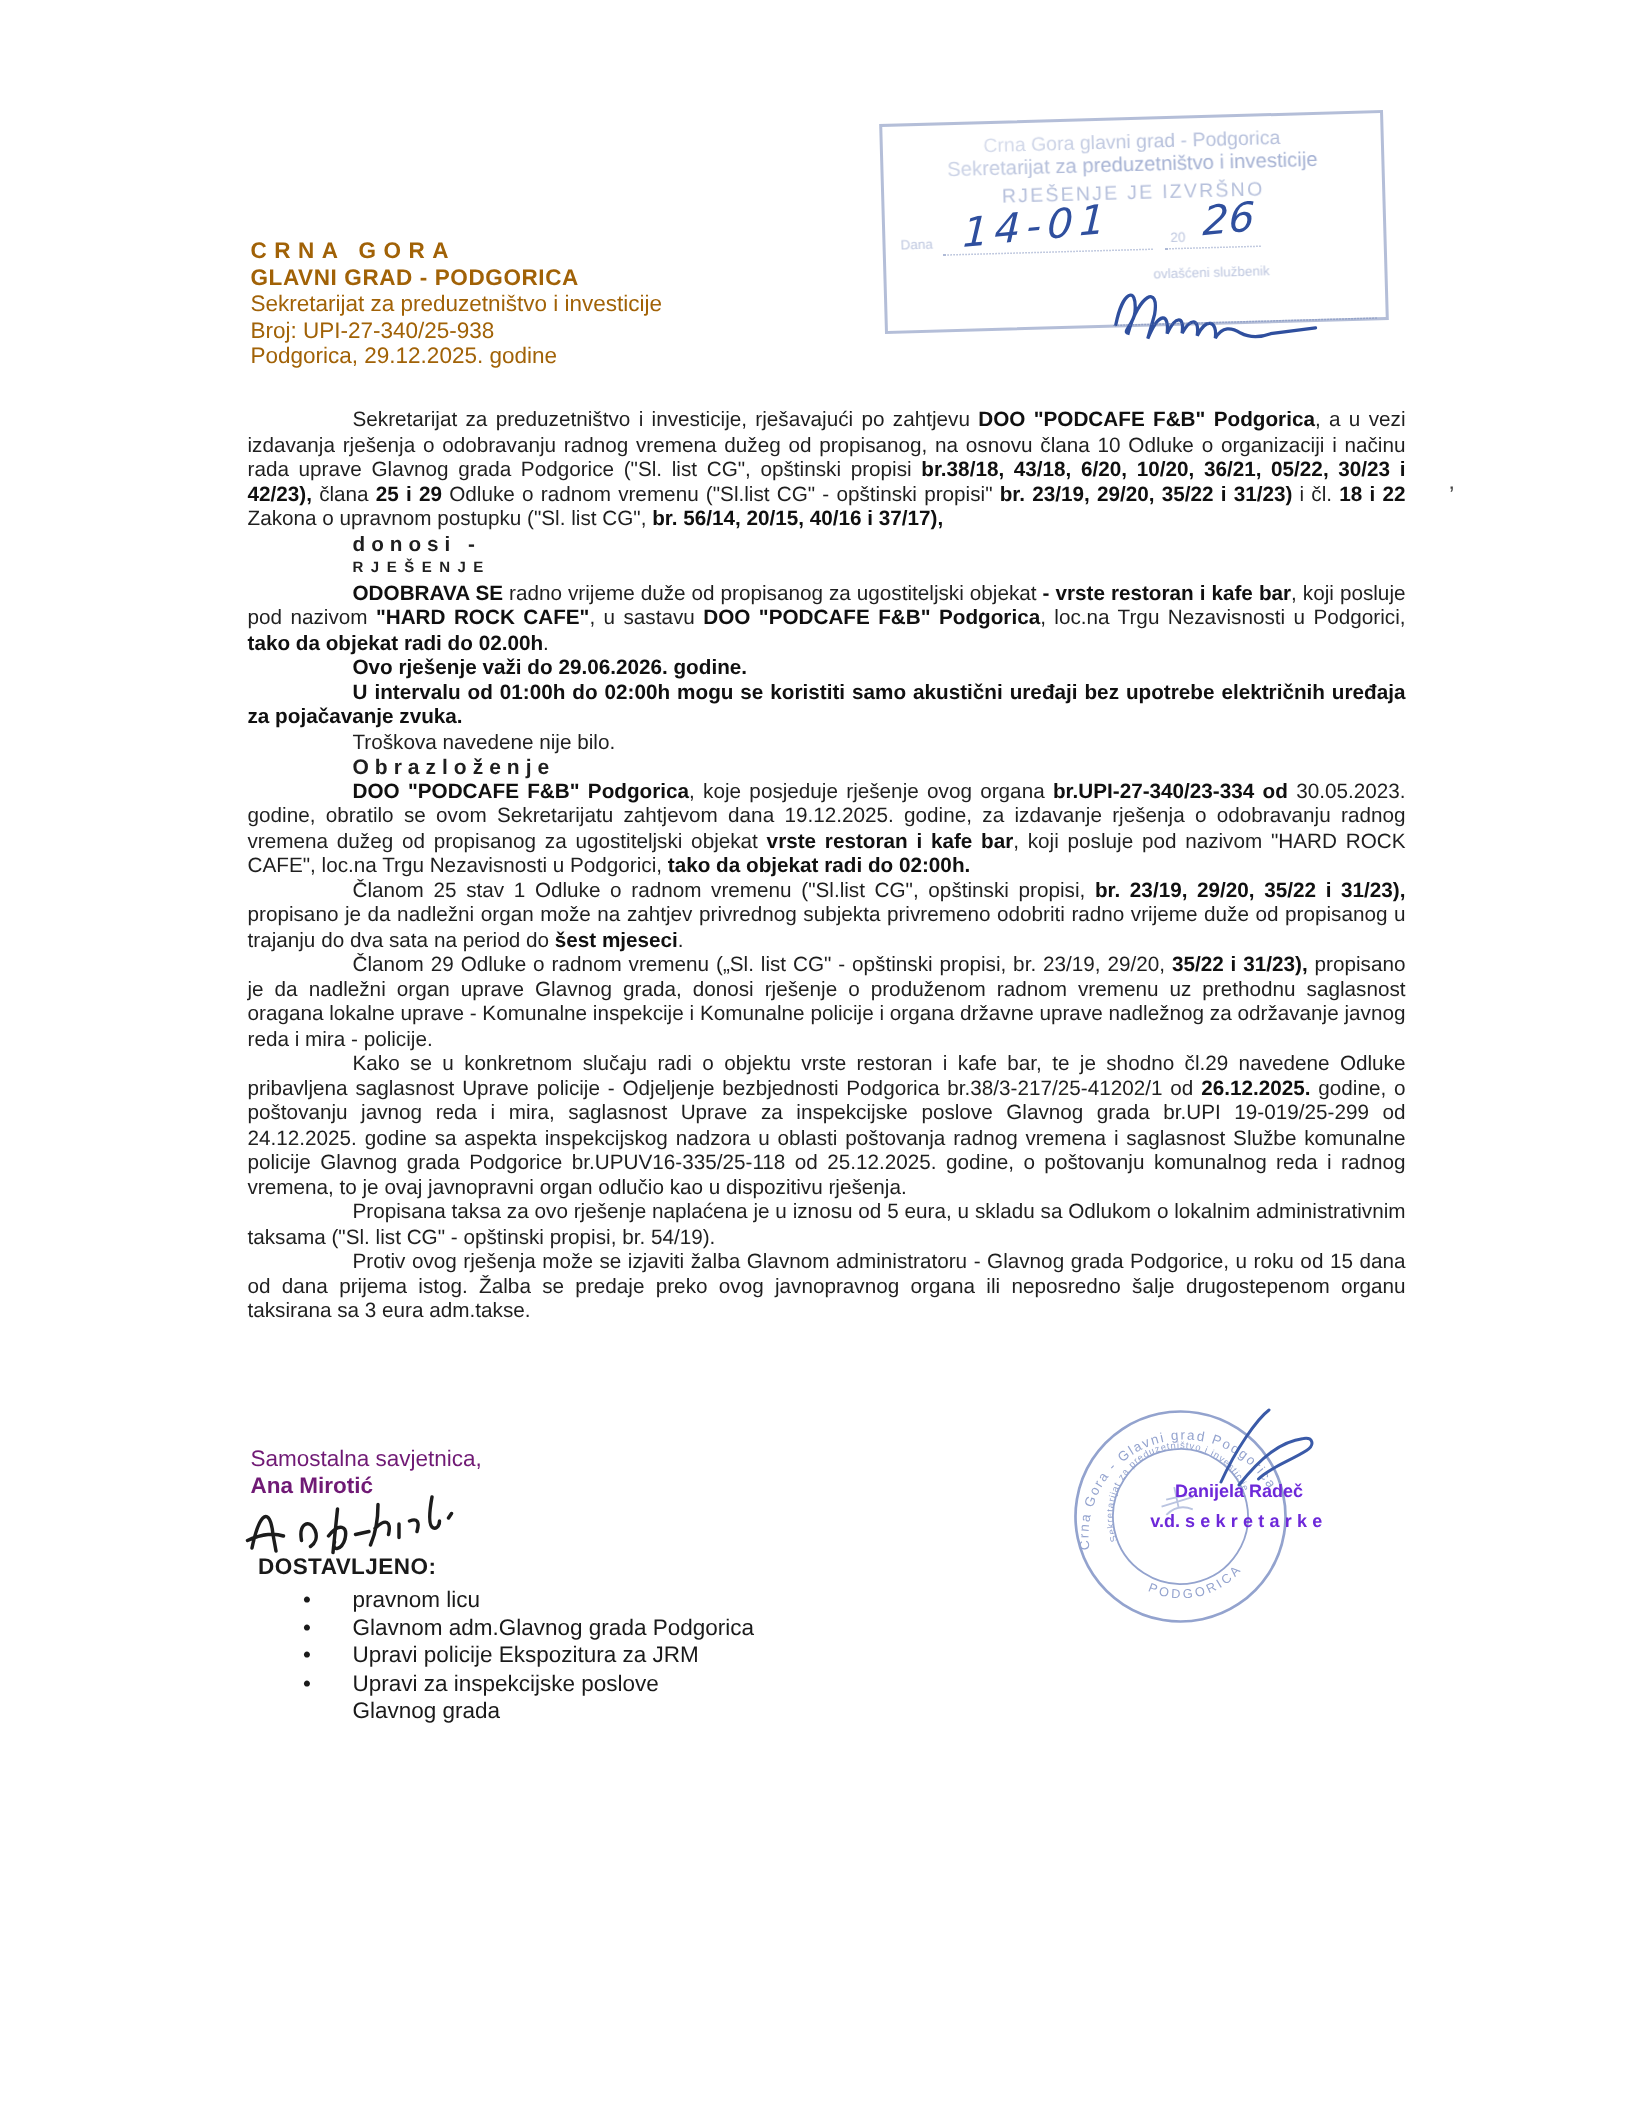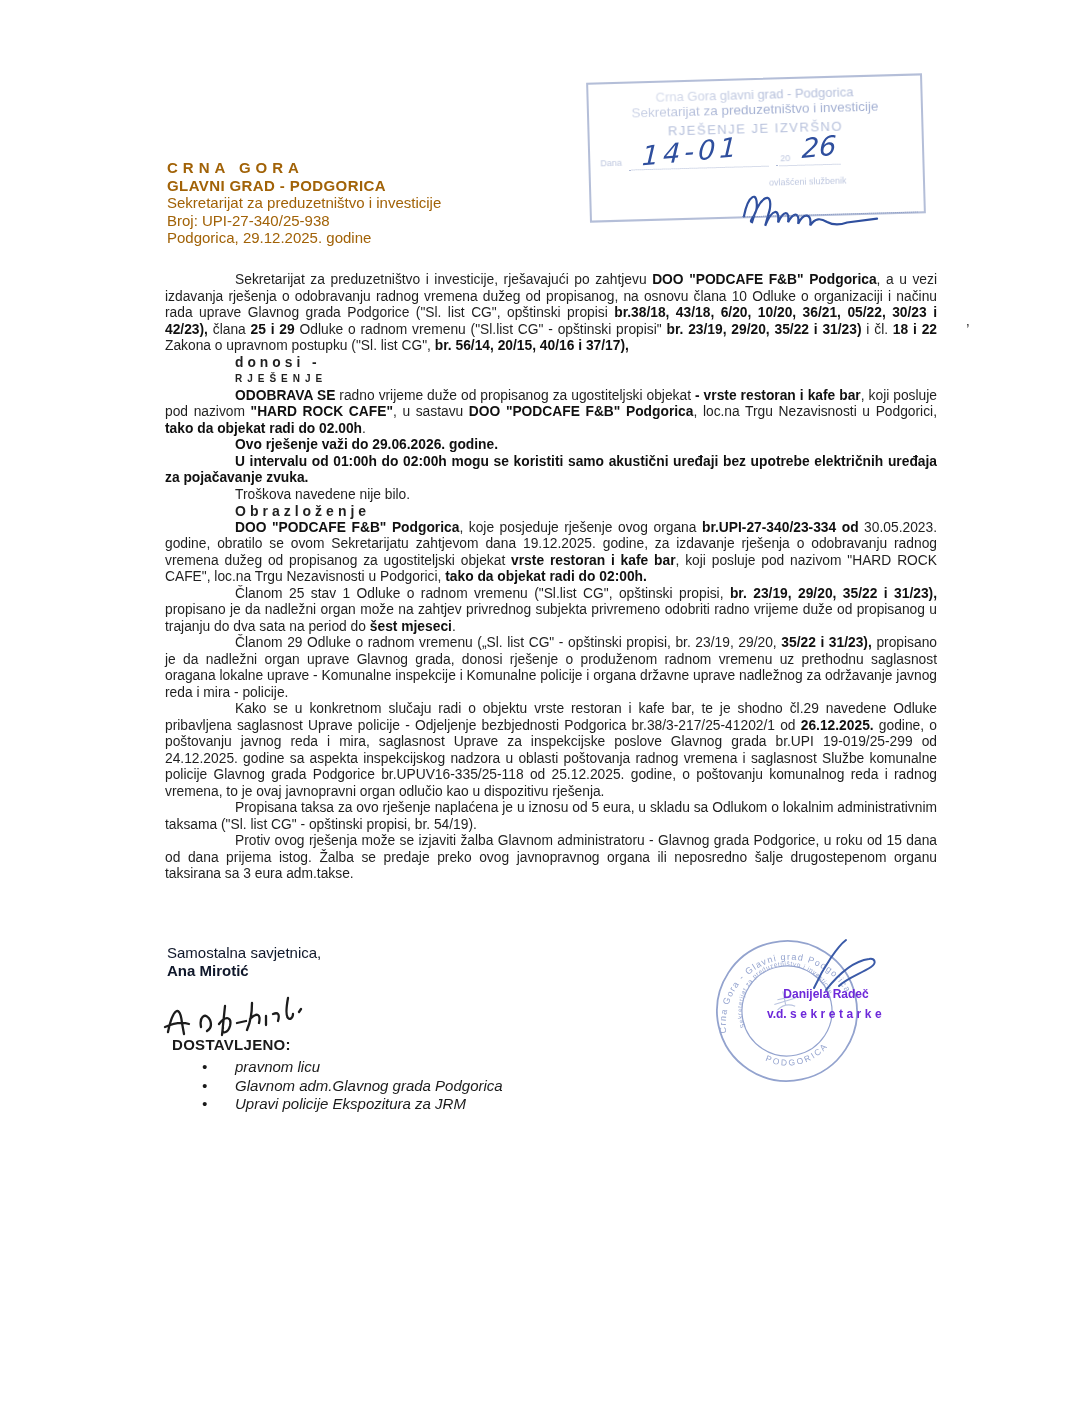--- a/index.html
+++ b/index.html
@@ -37,37 +37,37 @@
   .sline3{font-size:13px;letter-spacing:1.5px;opacity:.5;margin-top:4px;}
   .date-row{position:relative;height:42px;}
   .tiny-lbl{position:absolute;font-size:9px;opacity:.45;filter:blur(.3px);}
   .hw{font-family:"DejaVu Sans",sans-serif;font-style:italic;color:#2f4f9e;
       transform:skewX(-8deg) rotate(-4deg);display:inline-block;}
   .hw-date{position:absolute;left:52px;top:-2px;font-size:27px;letter-spacing:4px;}
   .hw-year{position:absolute;left:212px;top:-3px;font-size:27px;}
   .dotline{position:absolute;border-bottom:1px dotted rgba(110,130,180,.55);}
   .official-row{position:relative;height:44px;}
   
-  .sig-left{position:absolute;left:167px;top:944px;font-size:15px;line-height:18px;color:#0f172a;}
+  .sig-left{position:absolute;left:167px;top:964px;font-size:15px;line-height:18px;color:#701a75;}
   .sig-left .name{font-weight:bold;}
   .sig-ana{position:absolute;left:160px;top:994px;}
   .artifact{position:absolute;left:966px;top:322px;font-size:16px;color:#444;}
   
   .round-stamp{position:absolute;left:712px;top:936px;transform:rotate(-12deg);opacity:.85;}
   .sig-right{position:absolute;left:742px;top:984px;width:168px;text-align:center;
              font-size:12px;line-height:20px;color:#6d28d9;z-index:3;}
   .sig-right .name{font-weight:bold;}
   .sig-right .role{font-weight:bold;}
   .sig-right .role .sp{letter-spacing:3.5px;}
   .stamp-flourish{position:absolute;left:792px;top:928px;z-index:2;}
   
   .dostav{position:absolute;left:172px;top:1036px;font-size:15px;color:#1a1a1a;}
   .dostav .dz-head{font-weight:bold;letter-spacing:.3px;}
   .dostav ul{list-style:none;margin:5px 0 0 0;padding:0;}
-  .dostav li{position:relative;padding-left:63px;line-height:18.6px;white-space:pre-line;font-style:italic;}
+  .dostav li{position:relative;padding-left:63px;line-height:18.6px;white-space:pre-line;}
   .dostav li::before{content:"•";position:absolute;left:30px;top:0;font-size:15px;}
   .dostav li.gap{margin-top:4px;}
 </style>
 </head>
 <body>
 
 <div class="page">
 
   <div class="header">
     <div class="hdr-country">CRNA GORA</div>
@@ -155,16 +155,18 @@
     <div class="name">Danijela Radeč</div>
     <div class="role"><span>v.d.</span> <span class="sp">sekretarke</span></div>
   </div>
 
   <div class="dostav">
     <div class="dz-head">DOSTAVLJENO:</div>
     <ul>
       <li>pravnom licu</li>
       <li>Glavnom adm.Glavnog grada Podgorica</li>
       <li>Upravi policije Ekspozitura za JRM</li>
+      <li>Upravi za inspekcijske poslove
+Glavnog grada</li>
     </ul>
   </div>
 
 </div>
 
 </body></html>

